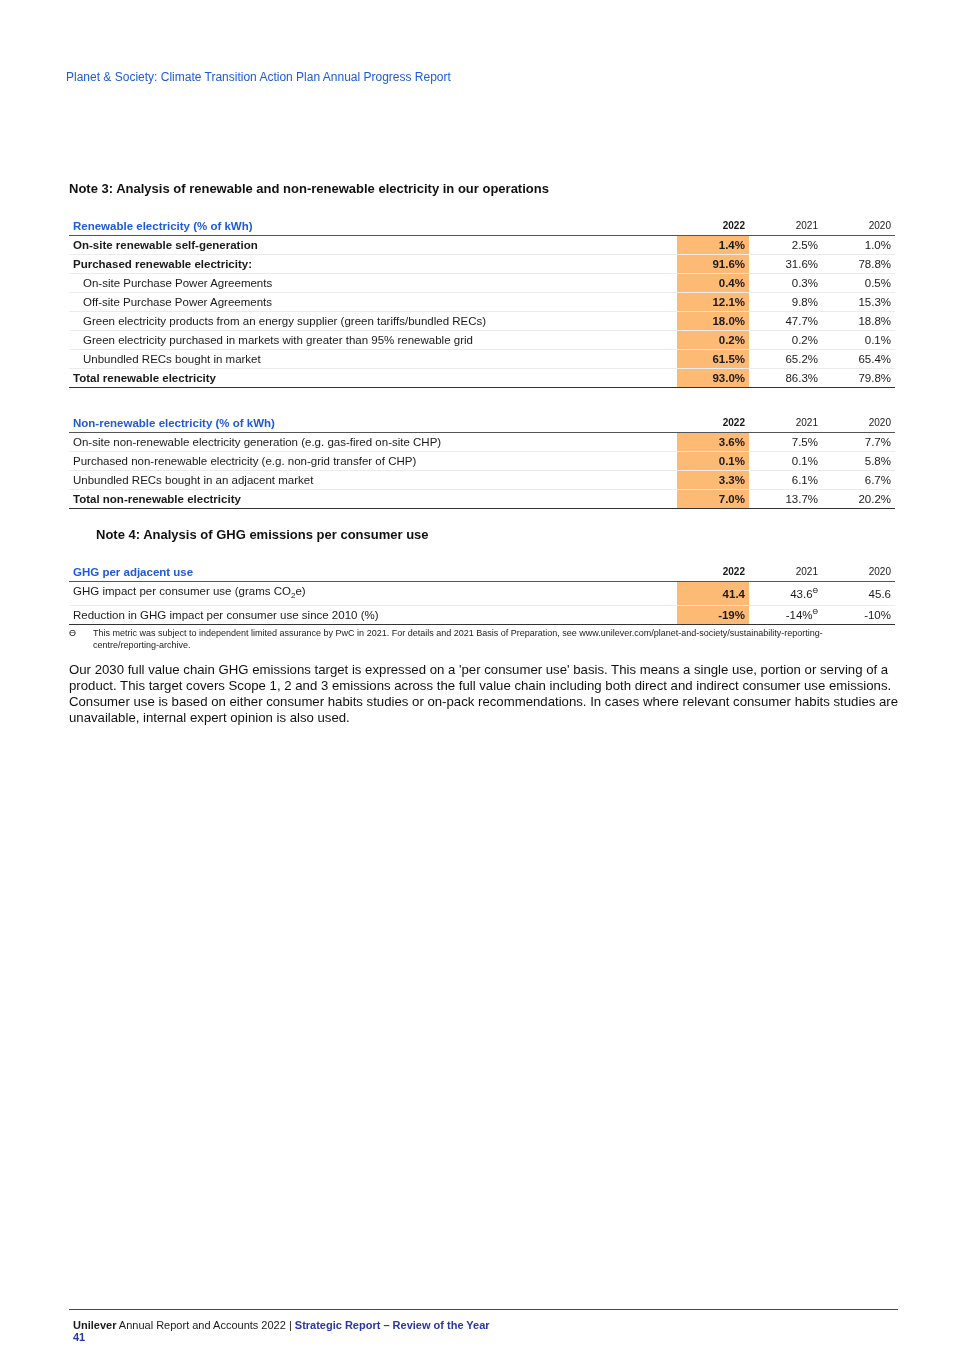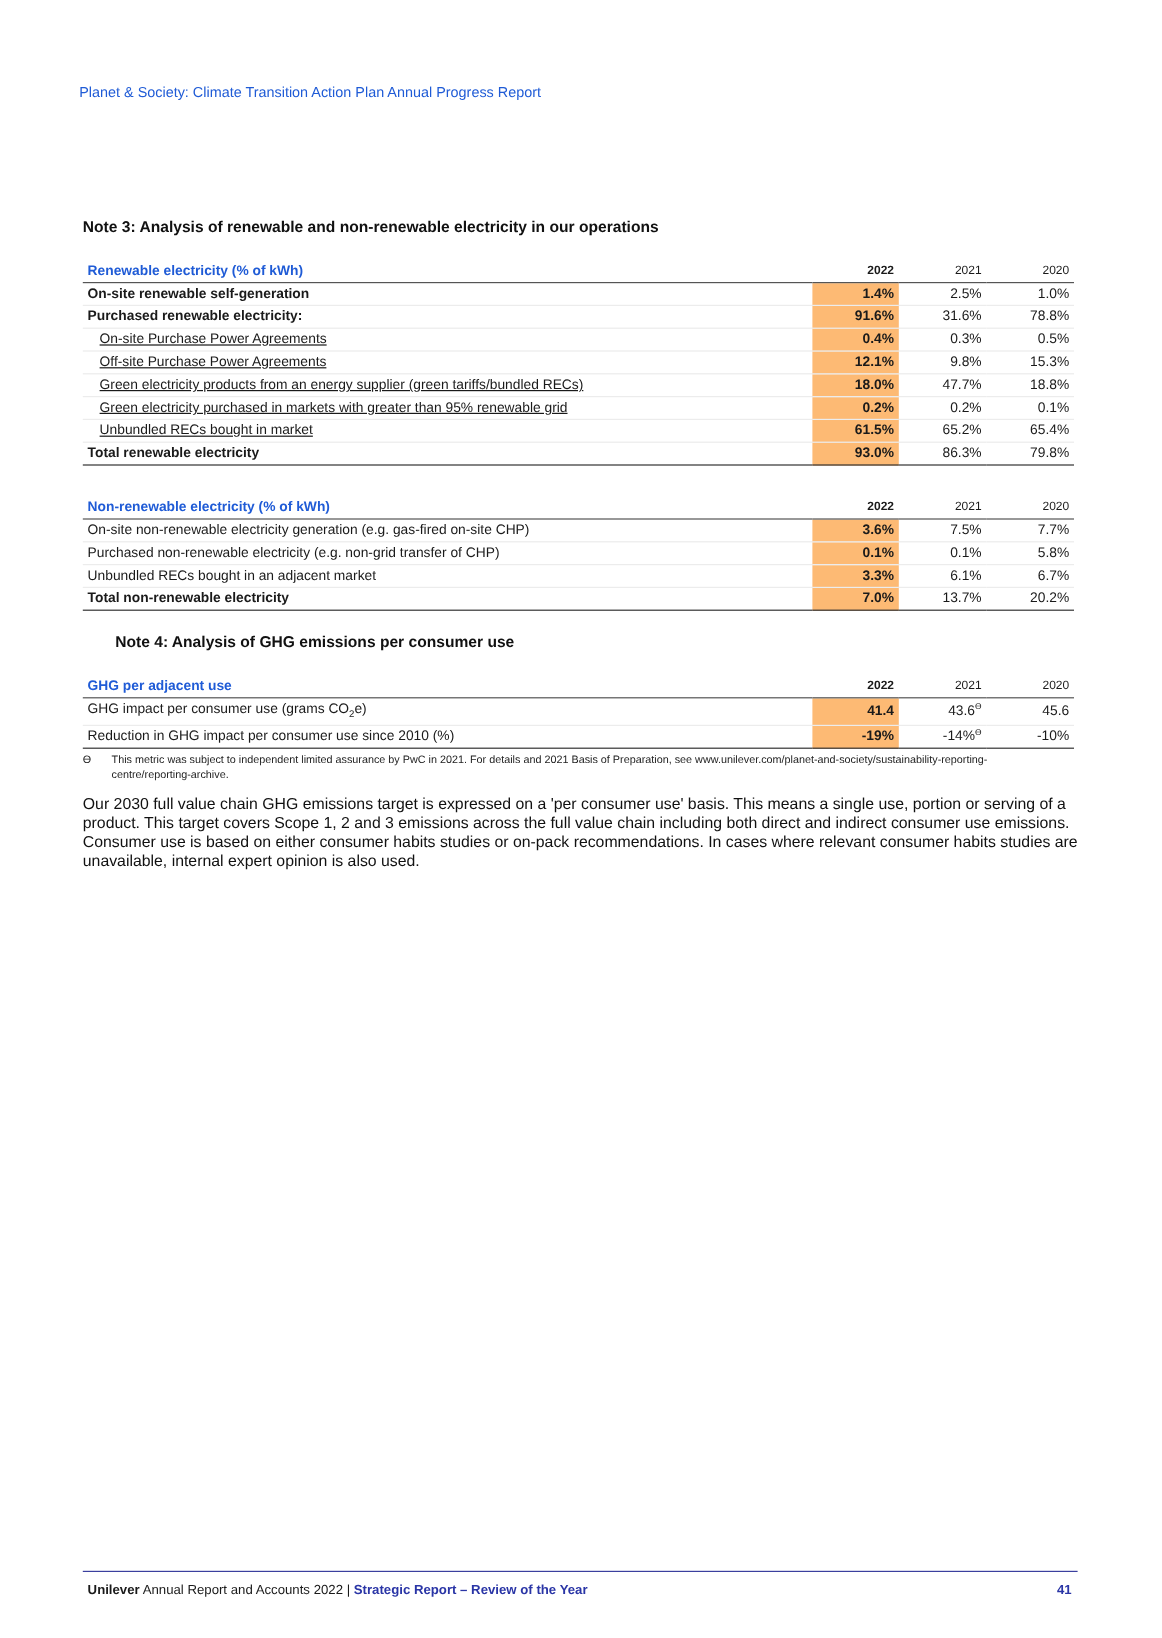--- a/index.html
+++ b/index.html
@@ -11,31 +11,31 @@
   table.data thead th { font-weight: normal; text-align: right; font-size: 10px; border-bottom: 1px solid #555; height: 17px; vertical-align: bottom; }
   table.data thead th.head-label { text-align: left; color: #1f5bd6; font-weight: bold; font-size: 11.5px; }
   table.data thead th.y22 { font-weight: bold; }
   table.data tbody td { border-bottom: 1px solid #ececec; margin-top: 14px; }
   table.data td.num { text-align: right; }
   table.data td.c22 { background: #fdba74; font-weight: bold; width: 64px; }
   table.data td.c21, table.data th.c21 { width: 65px; }
   table.data td.c20, table.data th.c20 { width: 65px; }
   table.data th.y22 { width: 64px; }
   table.data tr.bold td.label { font-weight: bold; }
-  table.data tr.indent td.label { padding-left: 14px; text-decoration: underline; }
+  table.data tr.indent td.label { padding-left: 14px; }
   table.data tr.total td { border-top: 1px solid #333; border-bottom: 1px solid #333; font-weight: bold; }
   table.data tr.total td.c21, table.data tr.total td.c20 { font-weight: normal; }
   table.data tr.last td { border-bottom: 1px solid #333; }
   sup.mark { font-size: 7px; vertical-align: super; line-height: 0; }
   sub { font-size: 8px; }
   .footnote { position: absolute; left: 69px; top: 627px; width: 780px; font-size: 9px; line-height: 12px; color: #222; display: flex; }
   .footnote .sym { width: 24px; flex: none; }
   .paragraph { position: absolute; left: 69px; top: 662px; width: 835px; font-size: 13.2px; line-height: 16px; color: #111; }
   .footer-rule { position: absolute; left: 69px; top: 1309px; width: 829px; height: 1px; background: #3b3f9e; }
-  .footer { position: absolute; left: 73px; top: 1319px; width: 820px; font-size: 11px; display: flex; justify-content: space-between; }
+  .footer { position: absolute; left: 73px; top: 1319px; width: 820px; font-size: 11px; display: flex; justify-content: space-between; flex-direction: column; }
   .footer .brand { font-weight: bold; }
   .footer .section { color: #2a35a6; font-weight: bold; }
   .footer .page { color: #2a35a6; font-weight: bold; }
 </style>
 </head>
 <body>
 
 <div class="running-header">Planet &amp; Society: Climate Transition Action Plan Annual Progress Report</div>
 
 <div class="note-title" style="top:181px;">Note 3: Analysis of renewable and non-renewable electricity in our operations</div>

